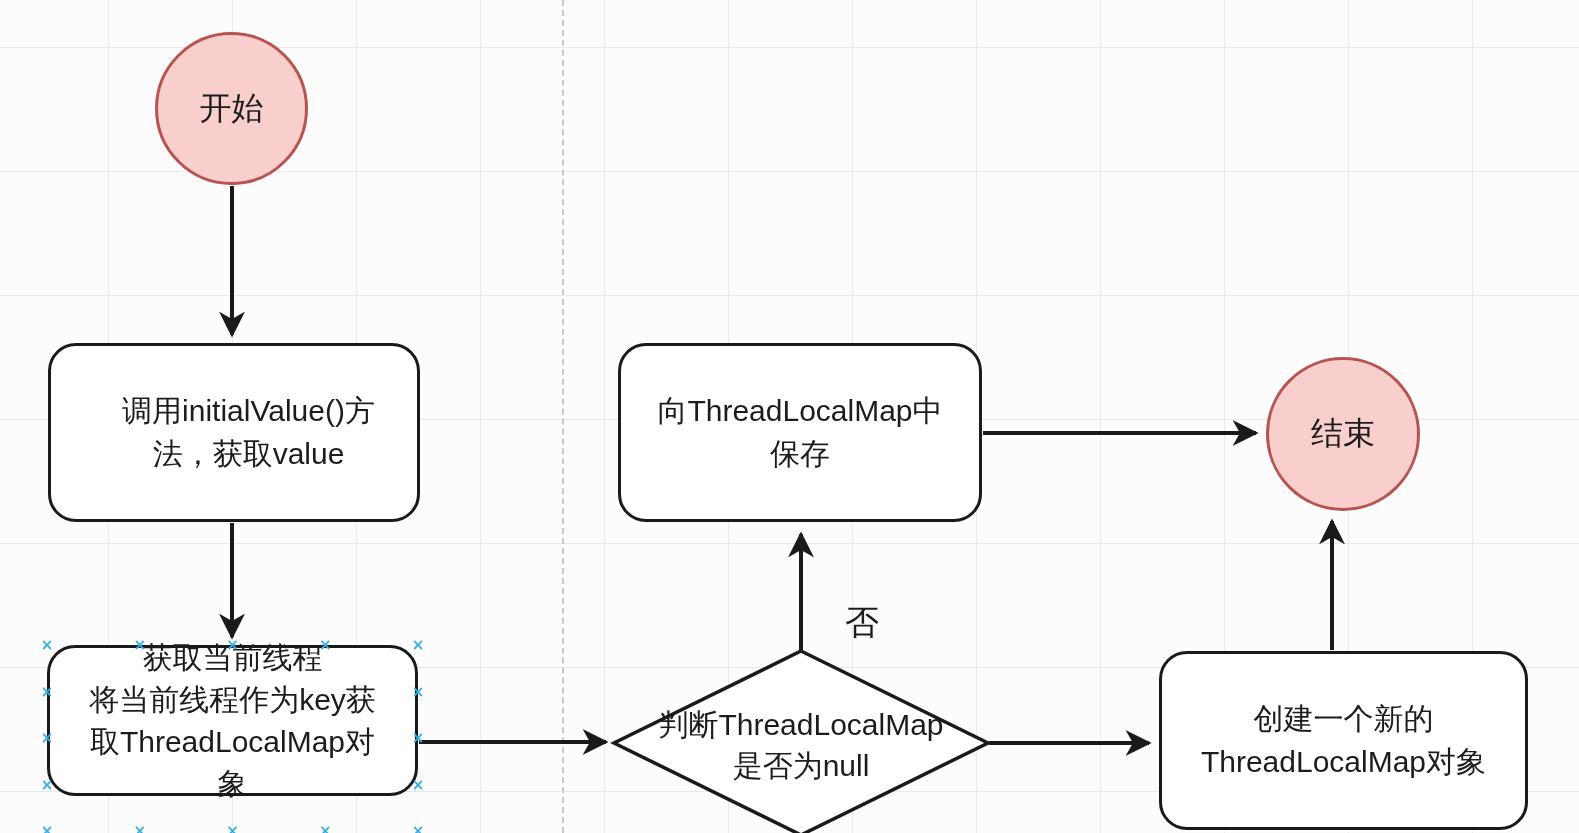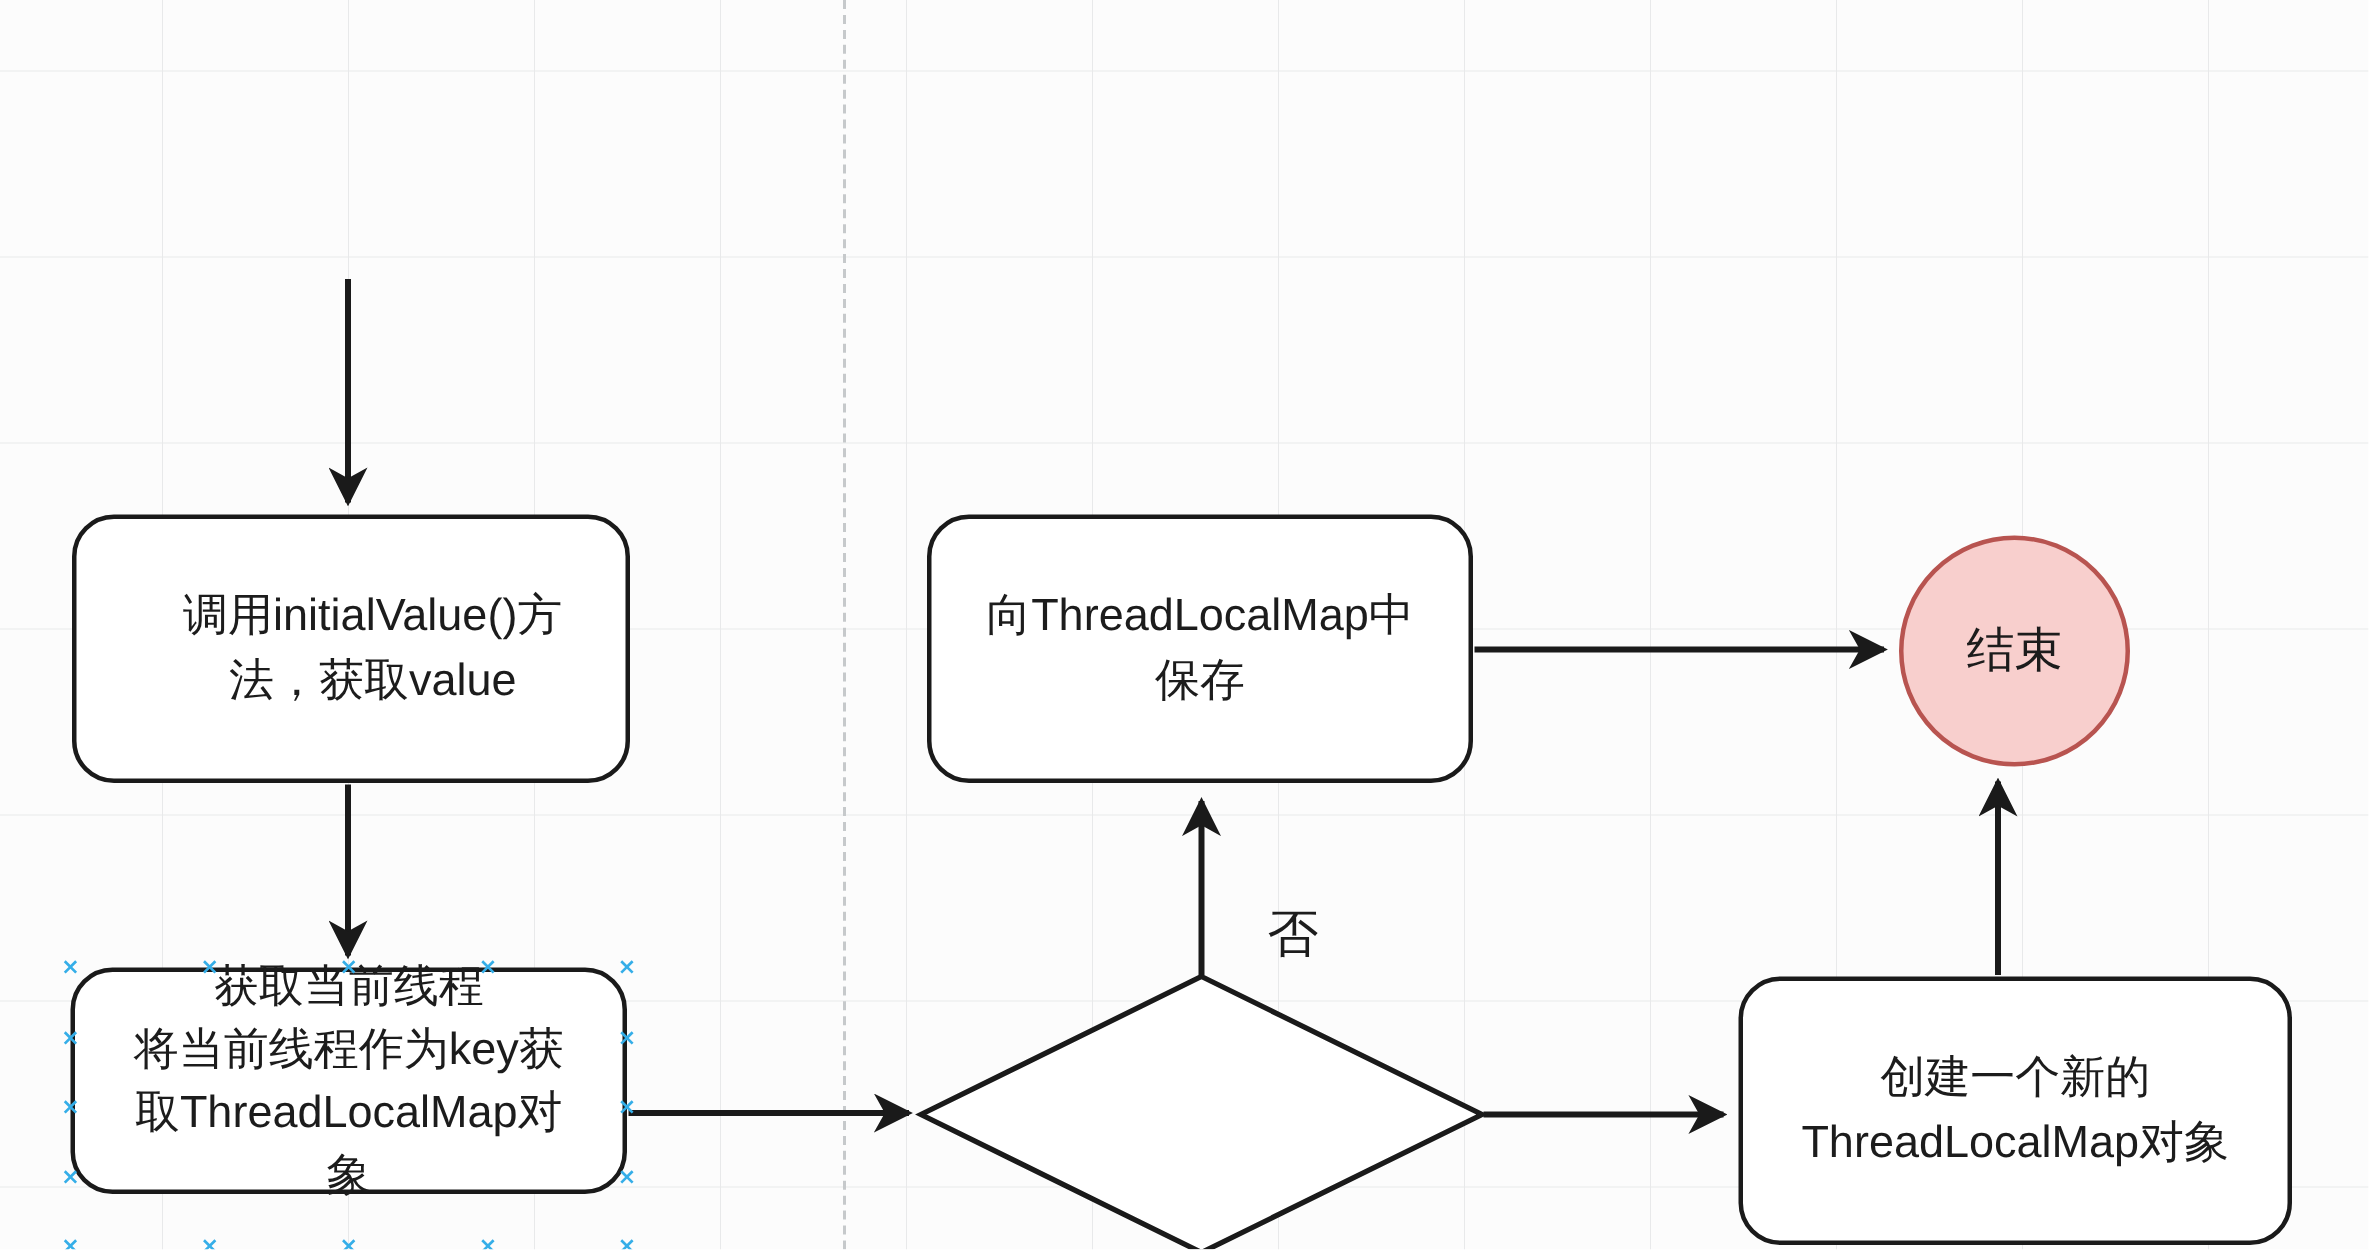--- a/index.html
+++ b/index.html
@@ -76,33 +76,38 @@
     <line x1="232" y1="523" x2="232" y2="637" stroke="#1a1a1a" stroke-width="4" marker-end="url(#arrow)"></line>
     <line x1="419" y1="742" x2="606" y2="742" stroke="#1a1a1a" stroke-width="4" marker-end="url(#arrow)"></line>
     <line x1="801" y1="650" x2="801" y2="534" stroke="#1a1a1a" stroke-width="4" marker-end="url(#arrow)"></line>
     <line x1="983" y1="433" x2="1256" y2="433" stroke="#1a1a1a" stroke-width="4" marker-end="url(#arrow)"></line>
     <line x1="989" y1="743" x2="1149" y2="743" stroke="#1a1a1a" stroke-width="4" marker-end="url(#arrow)"></line>
     <line x1="1332" y1="650" x2="1332" y2="521" stroke="#1a1a1a" stroke-width="4" marker-end="url(#arrow)"></line>
 
     <polygon points="801,651 988,743 801,835 614,743" fill="#ffffff" stroke="#1a1a1a" stroke-width="3.5"></polygon>
   </svg>
 
+  <div class="node terminal" style="left:155px;top:32px;width:153px;height:153px;">
+    <span>开始</span>
+  </div>
 
   <div class="node rounded" style="left:48px;top:343px;width:372px;height:179px;padding-left:29px;">
     <span>调用initialValue()方
 法，获取value</span>
   </div>
 
   <div class="node rounded" style="left:47px;top:645px;width:371px;height:151px;line-height:1.40;">
     <span>获取当前线程
 将当前线程作为key获
 取ThreadLocalMap对
 象</span>
   </div>
 
+  <div class="decision-label" style="left:641px;top:693px;width:320px;height:104px;">判断ThreadLocalMap
+是否为null</div>
 
   <div class="node rounded" style="left:618px;top:343px;width:364px;height:179px;justify-content:center;">
     <span>向ThreadLocalMap中
 保存</span>
   </div>
 
   <div class="node rounded" style="left:1159px;top:651px;width:369px;height:179px;">
     <span>创建一个新的
 ThreadLocalMap对象</span>
   </div>

